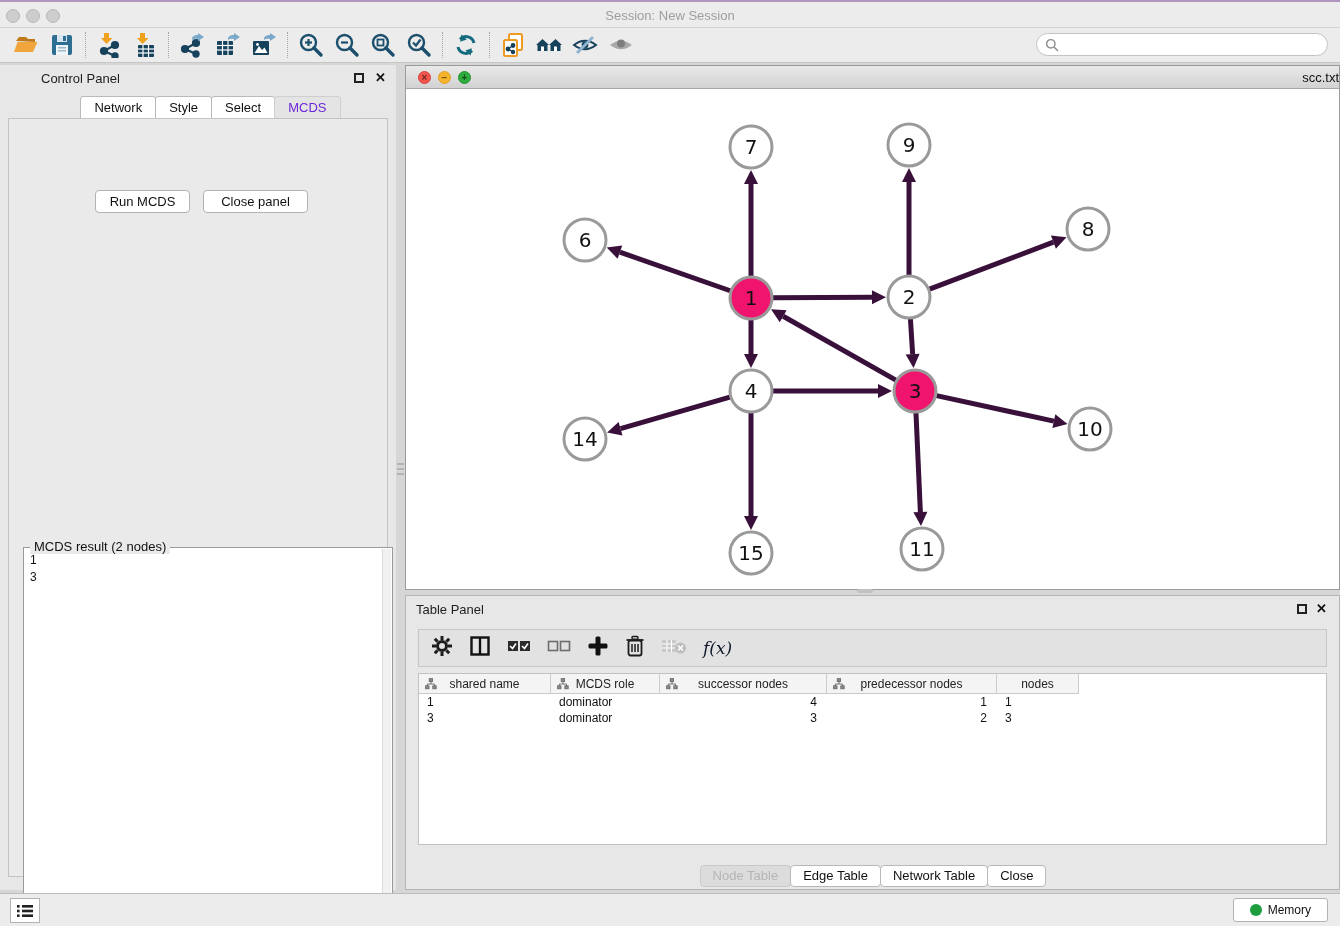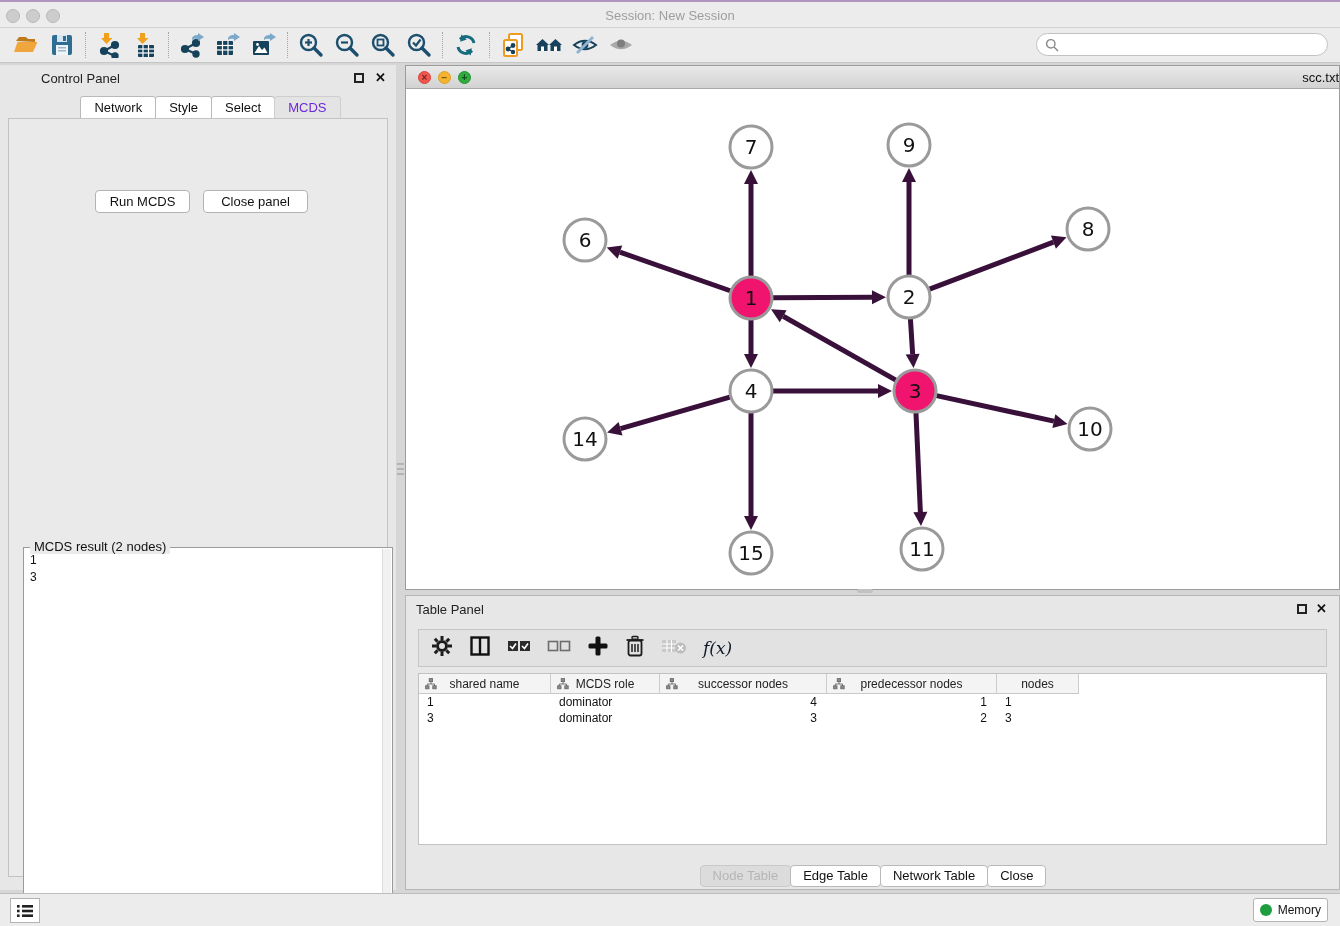--- a/index.html
+++ b/index.html
@@ -81,21 +81,21 @@
   .tp-tabs .tab { border-radius:4px; padding:2px 12px 3px; }
   .tp-tabs .tab.selected { background:#dcdcdc; color:#b5b5b5; border-color:#c9c9c9; }
 
   
   .statusbar { position:absolute; left:0; top:893px; width:1340px; height:33px;
     background:#ececec; border-top:1px solid #bdbdbd; }
   .sb-left-btn { position:absolute; left:10px; top:4px; width:30px; height:25px; background:#fff;
     border:1px solid #b3b3b3; display:flex; align-items:center; justify-content:center; }
   .memory-btn { position:absolute; right:12px; top:4px; height:24px; background:#fff;
     border:1px solid #b3b3b3; border-radius:3px; display:flex; align-items:center; gap:6px;
-    padding:0 6px; font-size:12px; color:#111; }
+    padding:0 16px; font-size:12px; color:#111; }
   .mem-dot { width:12px; height:12px; border-radius:50%; background:#1e9e3e; }
 
   .fx { font-family:"DejaVu Serif", serif; font-style:italic; font-size:17px; color:#0f172a; }
 </style>
 </head>
 <body>
 
 <div class="titlebar">
   <span class="tl-dot" style="left:6px"></span>
   <span class="tl-dot" style="left:26px"></span>

